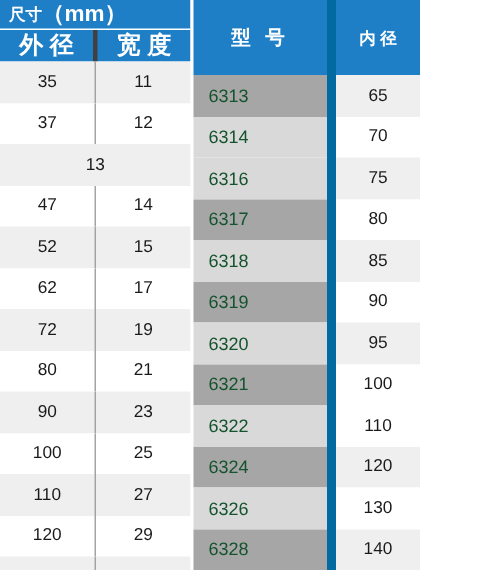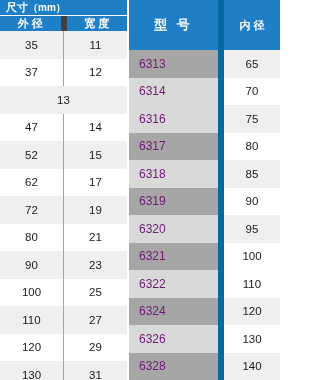--- a/index.html
+++ b/index.html
@@ -37,36 +37,36 @@
     box-sizing:border-box;
     font-weight:bold;
   }
   .hdr-top{
     height:25px;
     font-size:11px;
     justify-content:flex-start;
     padding-left:6px;
     border-bottom:1px solid #ffffff;
   }
-  .hdr-top .unit{font-size:10px;font-weight:bold;}
+  .hdr-top .unit{font-size:15px;font-weight:bold;}
   .hdr-sub-row{
     height:25px;
     display:flex;
     flex-direction:row;
   }
   .hdr-sub{
     flex:1;
     background:#1f7fc6;
     color:#fff;
-    font-size:11px;
+    font-size:16px;
     font-weight:bold;
     display:flex;align-items:center;justify-content:center;
     box-sizing:border-box;
   }
-  .hdr-sub + .hdr-sub{border-left:6px solid #404040;}
+  .hdr-sub + .hdr-sub{border-left:3px solid #404040;}
   .hdr-right{
     height:50px;
     font-size:11px;
   }
   .hdr-mid{
     height:50px;
     background:#1f7fc6;
     color:#ffffff;
     font-size:13px;
     font-weight:bold;
@@ -97,21 +97,21 @@
   .mid-row{
     height:27.5px;
     display:flex;align-items:center;
     box-sizing:border-box;
     padding-left:10px;
   }
   .mid-row.odd{background:#a6a6a6;}
   .mid-row.even{background:#d9d9d9;}
   .mid-row .model{
     font-size:12px;
-    color:#701a75;
+    color:#14532d;
     font-weight:normal;
   }
   .mid-col{
     border-left:2px solid #ffffff;
     border-right:6px solid #0369a1;
     box-sizing:border-box;
   }
 </style>
 </head>
 <body>

